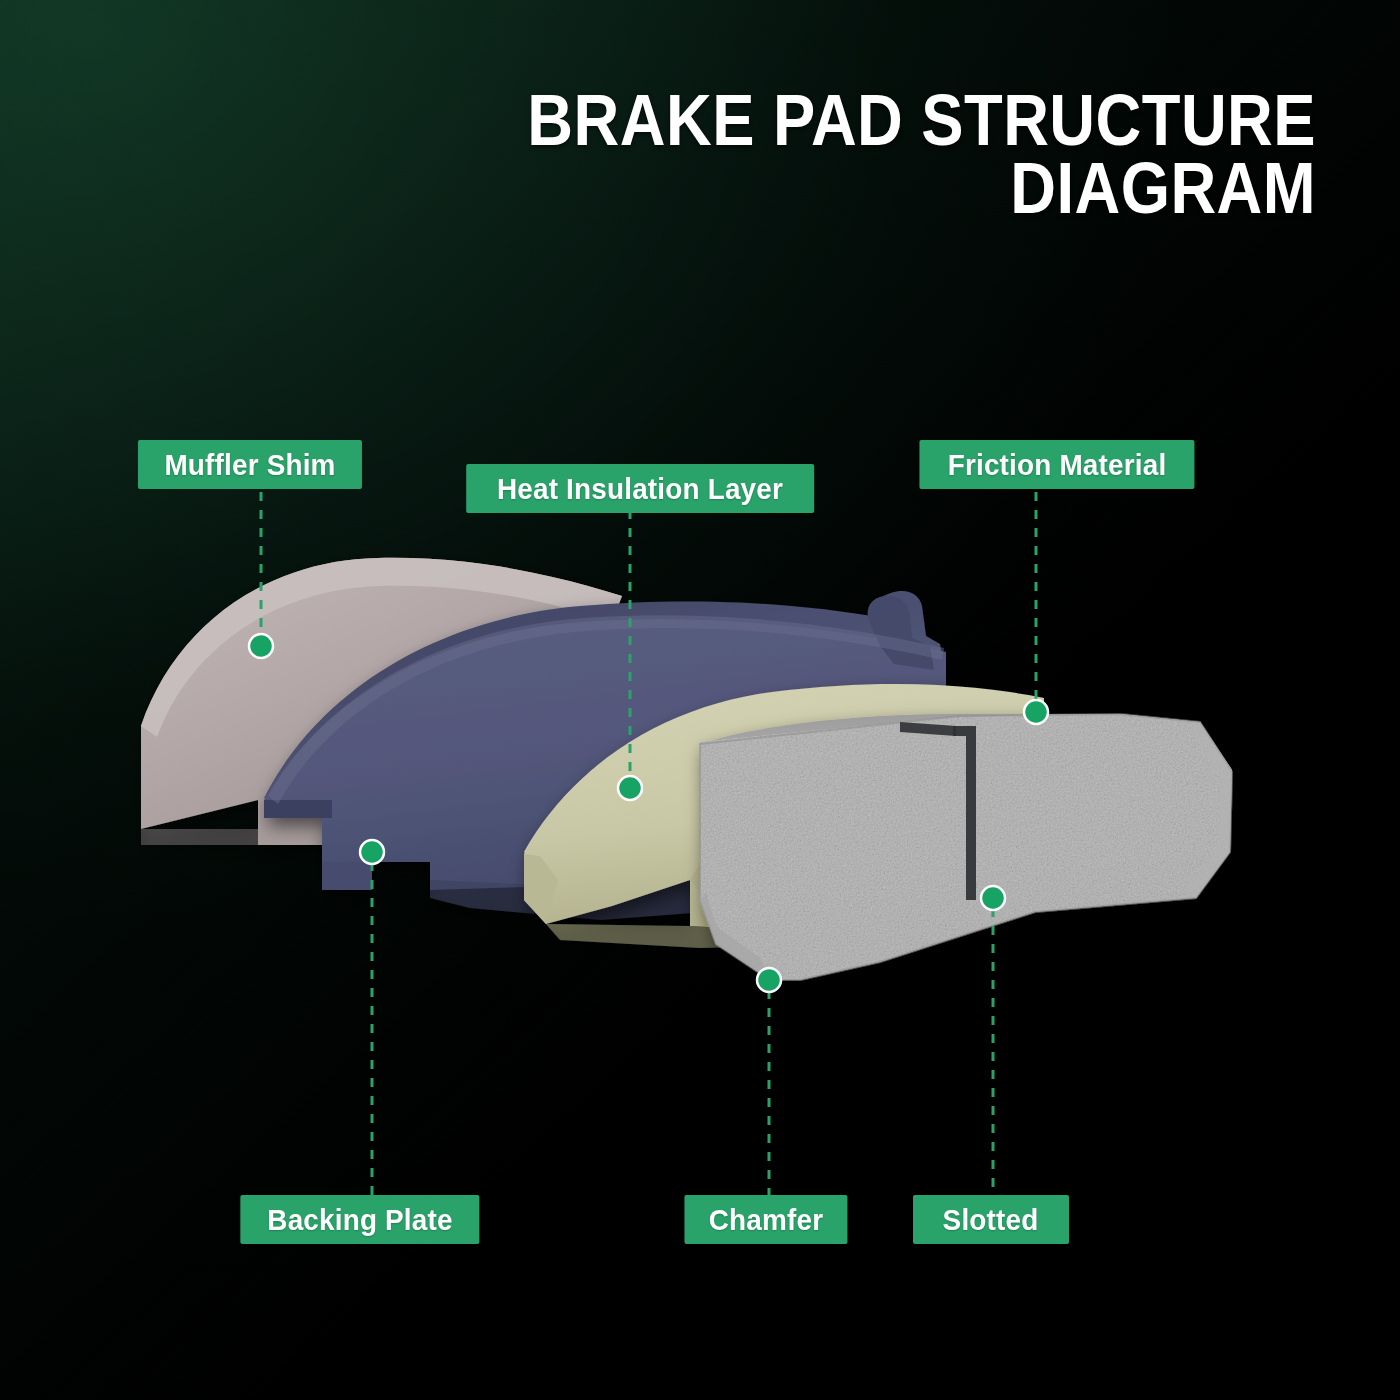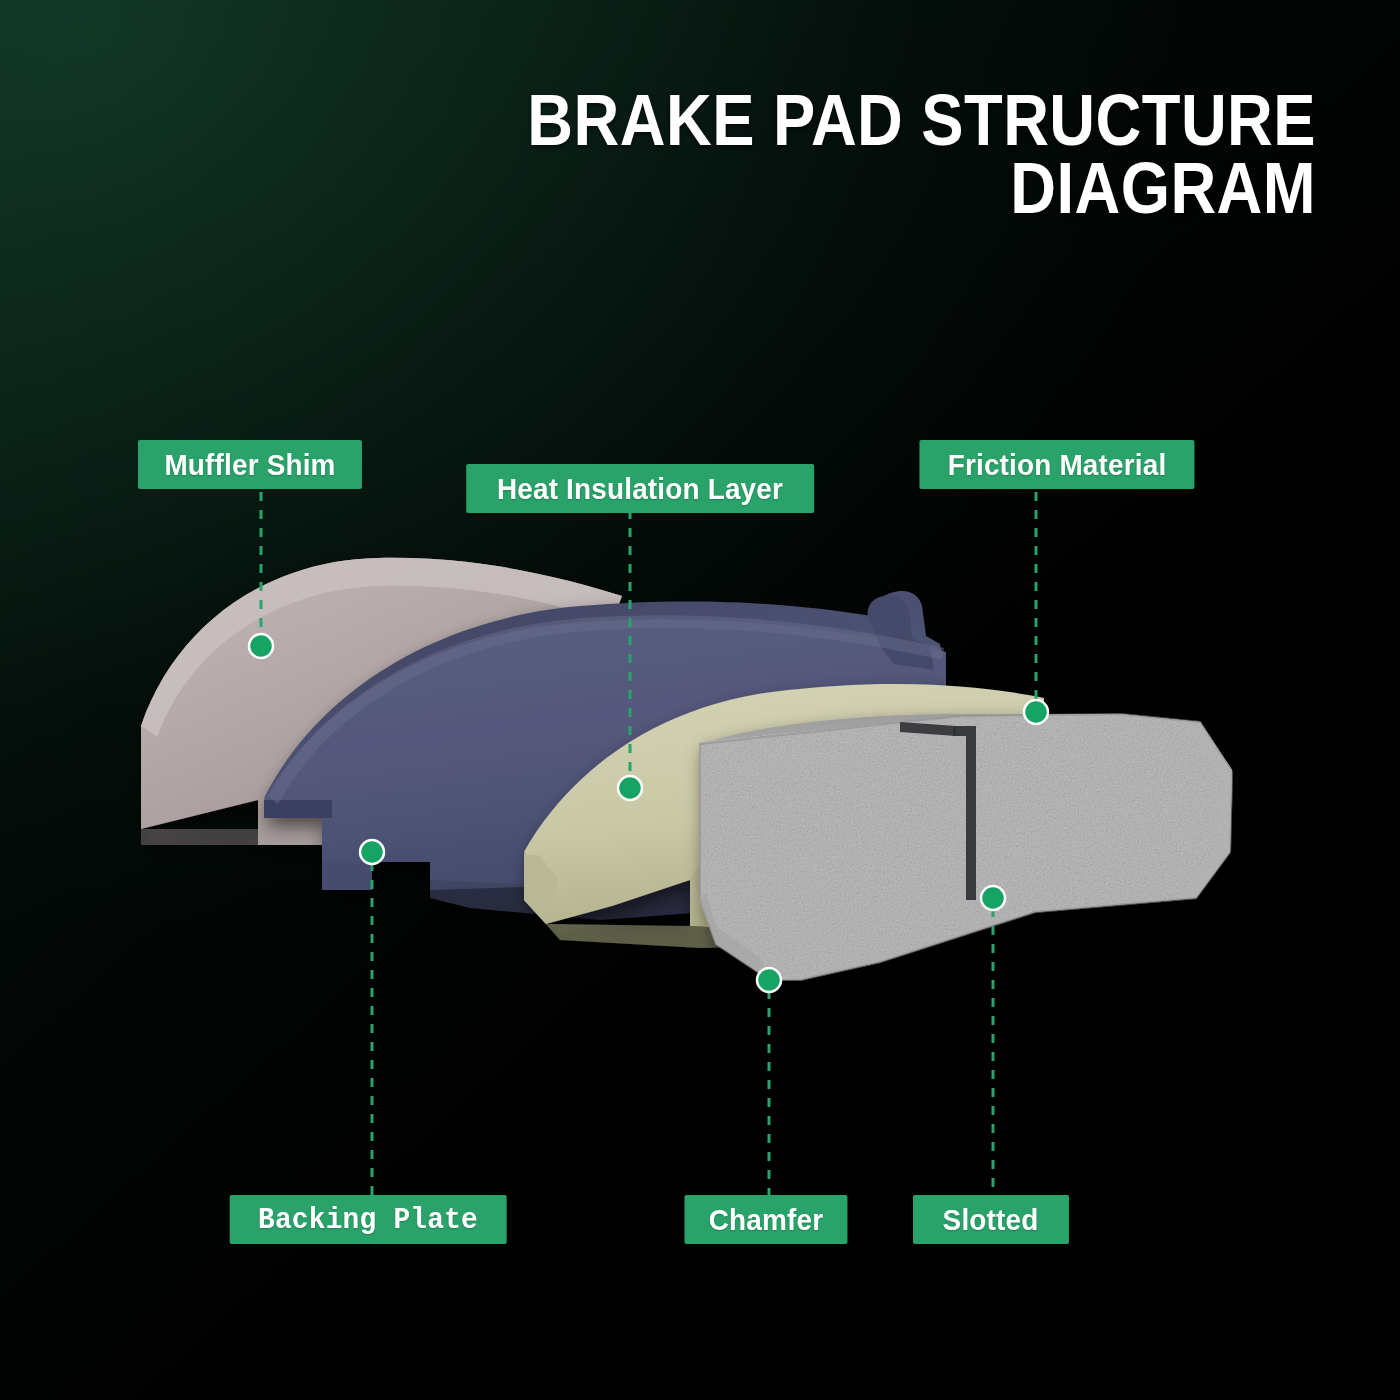--- a/index.html
+++ b/index.html
@@ -339,21 +339,21 @@
   <div id="badges">
       <div class="badge" style="left: 250px; top: 440px; min-width: 216px; background: rgb(42, 163, 106);">
         <span>Muffler Shim</span>
       </div>
       <div class="badge" style="left: 640px; top: 464px; min-width: 338px; background: rgb(42, 163, 106);">
         <span>Heat Insulation Layer</span>
       </div>
       <div class="badge" style="left: 1025px; top: 440px; min-width: 272px; background: rgb(42, 163, 106); margin-left: 32px;">
         <span>Friction Material</span>
       </div>
-      <div class="badge" style="left: 368px; top: 1195px; min-width: 218px; background: rgb(42, 163, 106); font-family: Liberation Mono, monospace;">
+      <div class="badge" style="left: 360px; top: 1195px; min-width: 218px; background: rgb(42, 163, 106);">
         <span>Backing Plate</span>
       </div>
       <div class="badge" style="left: 766px; top: 1195px; min-width: 158px; background: rgb(42, 163, 106); align-items: center;">
         <span>Chamfer</span>
       </div>
       <div class="badge" style="left: 991px; top: 1195px; min-width: 156px; background: rgb(42, 163, 106);">
         <span>Slotted</span>
       </div>
     </div>
 </div>

